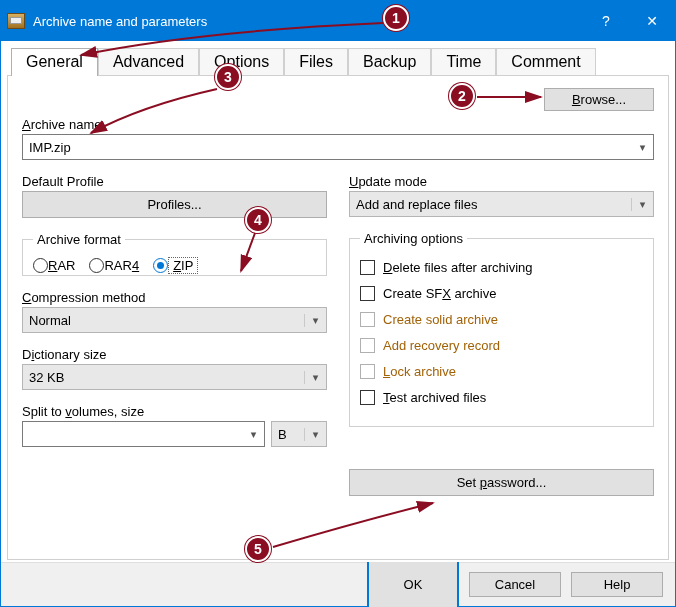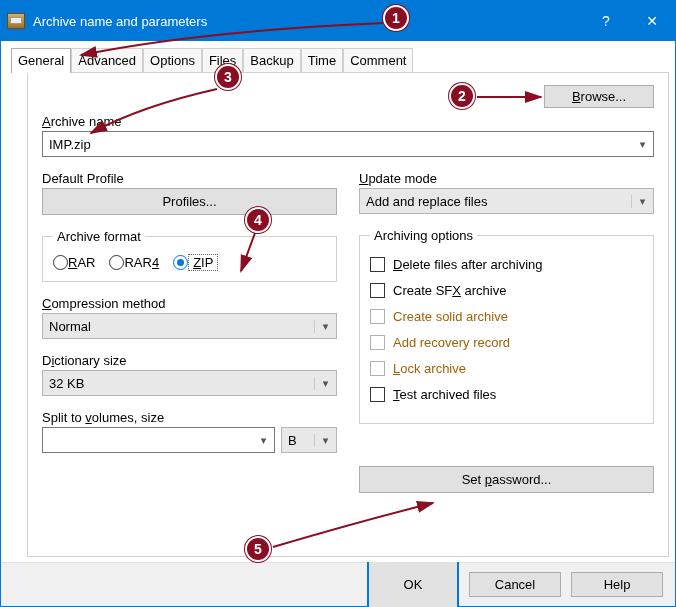--- a/index.html
+++ b/index.html
@@ -6,37 +6,37 @@
   body { margin: 0; font-family: "Segoe UI", Tahoma, sans-serif; font-size: 13px; color: #000; background: #fff; }
   .window { width: 676px; height: 607px; border: 1px solid #0078d7; display: flex; flex-direction: column; position: relative; }
   .titlebar { height: 40px; background: #0078d7; color: #fff; display: flex; align-items: center; padding-left: 6px; }
   .titlebar .icon { width: 18px; height: 16px; background: linear-gradient(#d8b060,#a07020); border: 1px solid #6a4a1a; margin-right: 8px; position: relative; }
   .titlebar .icon::before { content:""; position:absolute; left:2px; right:2px; top:3px; height:5px; background:#eee; border:1px solid #999; }
   .titlebar .title { flex: 1; font-size: 13px; }
   .tb-btns { display:flex; height:100%; }
   .tb-btn { width: 46px; display:flex; align-items:center; justify-content:center; color:#fff; font-size:14px; font-family:Arial; }
   .body { flex:1; background:#fff; padding:6px 6px 0 6px; position:relative; }
   .tabs { display:flex; gap:0; margin-left:4px; }
-  .tab { padding:4px 6px 5px; border:1px solid #d0d0d0; border-bottom:none; background:#fff; position:relative; top:1px; font-size:13px; }
+  .tab { padding:4px 14px 5px; border:1px solid #d0d0d0; border-bottom:none; background:#fff; position:relative; top:1px; font-size:16px; }
   .tab.active { background:#fff; z-index:2; border-color:#b0b0b0; }
   .tab:not(.active){ background:#f7f7f7; }
-  .panel { border:1px solid #d0d0d0; padding:12px 14px 14px; height:485px; position:relative; background:#fff;margin-left:20px; }
+  .panel { border:1px solid #d0d0d0; padding:12px 14px 14px; height:485px; position:relative; background:#fff; }
   .cols { display:flex; gap:22px; }
   .col { flex:1; min-width:0; }
   .label { font-size:13px; margin-bottom:2px; display:block; }
   .und { text-decoration: underline; text-decoration-thickness:1px; }
   .btn { background:#e1e1e1; border:1px solid #adadad; padding:3px 14px; font-size:13px; text-align:center; }
   .btn.wide { display:block; width:100%; padding:5px 2px; }
   .combo { display:flex; align-items:center; border:1px solid #7a7a7a; background:#fff; height:26px; }
   .combo.grey { background:#e8e8e8; border-color:#b5b5b5; }
   .combo .val { flex:1; padding:0 6px; font-size:13px; white-space:nowrap; overflow:hidden; }
   .combo .caret { width:22px; text-align:center; color:#555; font-size:11px; border-left:1px solid rgba(0,0,0,0); }
   .combo.grey .caret { border-left:1px solid #c9c9c9; }
   .row-gap { height:14px; }
-  fieldset { border:1px solid #d0d0d0; padding:8px 10px 10px; margin:0; }
+  fieldset { border:1px solid #d0d0d0; padding:8px 10px 1px; margin:0; }
   legend { padding:0 4px; font-size:13px; }
   .radios { display:flex; gap:14px; padding-top:2px; }
   .radio { display:flex; align-items:center; }
   .r-outer { width:15px; height:15px; border:1px solid #333; border-radius:50%; display:flex; align-items:center; justify-content:center; background:#fff; }
   .r-outer.sel { border-color:#0078d7; }
   .r-inner { width:7px; height:7px; border-radius:50%; background:#0078d7; }
   .split { display:flex; gap:6px; }
   .split .combo:first-child { flex:1; }
   .split .combo.unit { width:56px; }
   .chk-row { display:flex; align-items:center; gap:8px; height:26px; }

